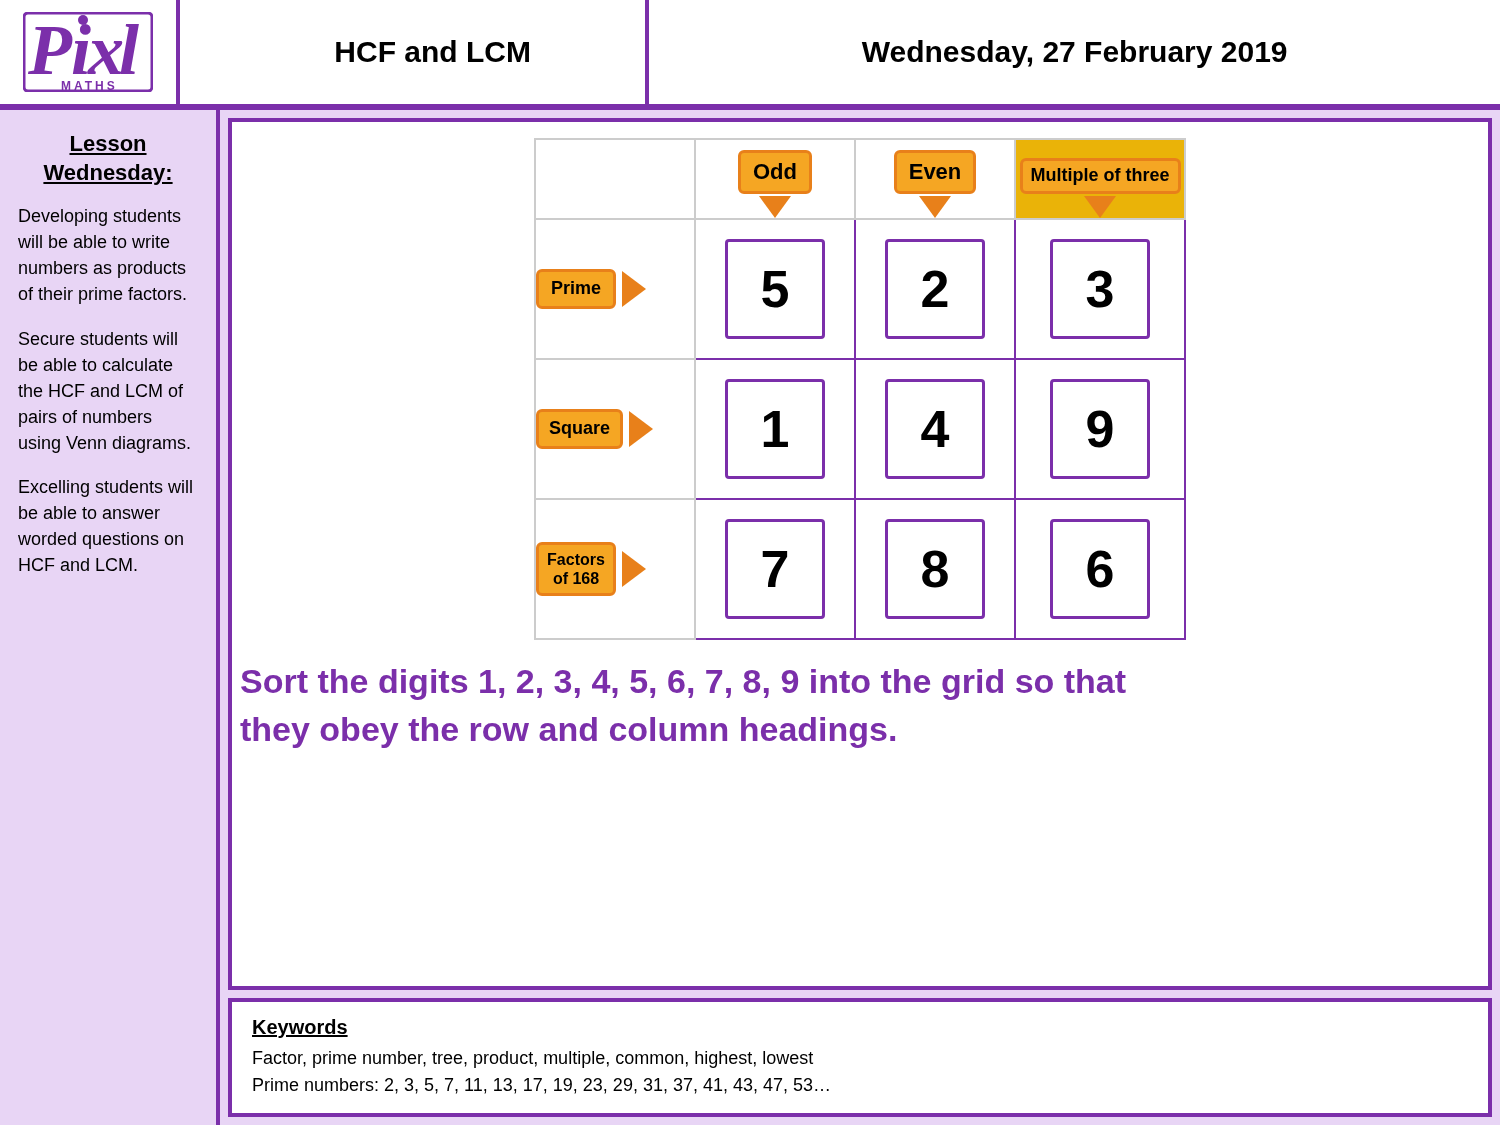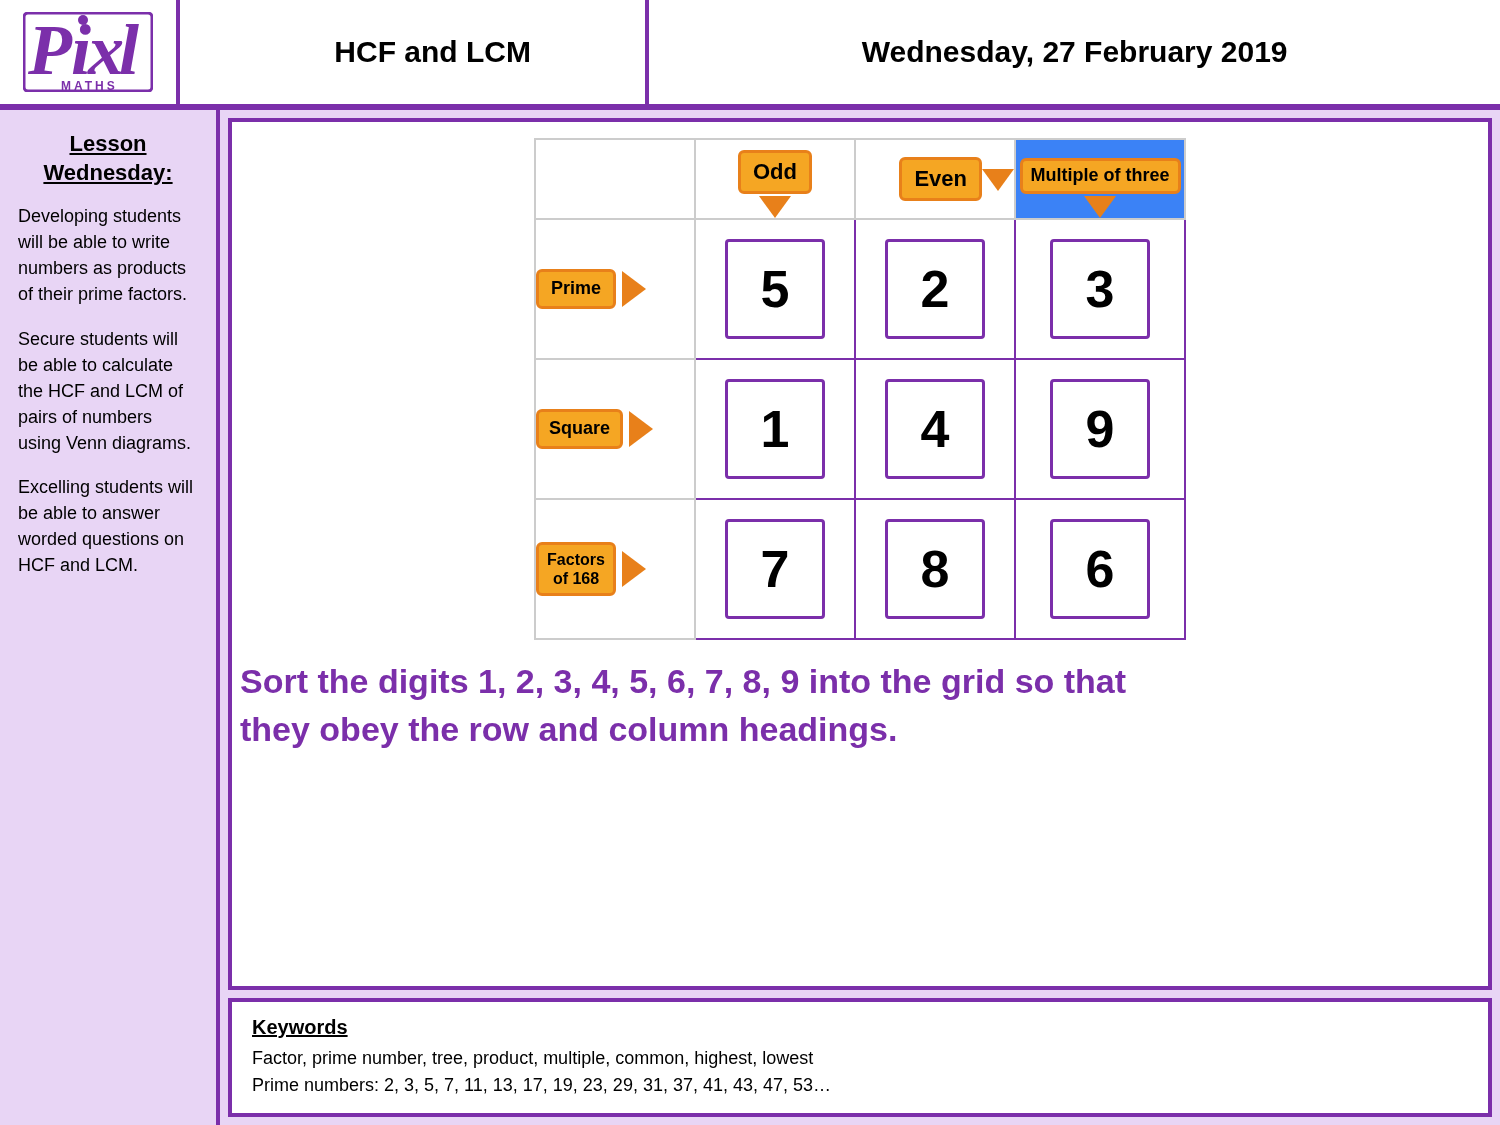--- a/index.html
+++ b/index.html
@@ -229,26 +229,26 @@
 
           <tr>
             <td style="width:160px; height:80px; border:2px solid #ccc; background:white;"></td>
             <td style="width:160px; height:80px; border:2px solid #ccc; background:white; text-align:center; vertical-align:bottom; padding-bottom:0;">
               <div style="display:flex; flex-direction:column; align-items:center; justify-content:flex-end; height:100%; padding-bottom:0;">
                 <div class="col-header-box">Odd</div>
                 <div class="arrow-down"></div>
               </div>
             </td>
             <td style="width:160px; height:80px; border:2px solid #ccc; background:white; text-align:center; vertical-align:bottom; padding-bottom:0;">
-              <div style="display:flex; align-items:center; justify-content:flex-end; height:100%; padding-bottom:0;">
+              <div style="display:flex; flex-direction:column; align-items:center; justify-content:flex-end; height:100%; padding-bottom:0;">
                 <div class="col-header-box">Even</div>
                 <div class="arrow-down"></div>
               </div>
             </td>
-            <td style="width:170px; height:80px; border:2px solid #ccc; background:#3b82f6; text-align:center; vertical-align:bottom; padding-bottom:0;">
+            <td style="width:170px; height:80px; border:2px solid #ccc; background:#eab308; text-align:center; vertical-align:bottom; padding-bottom:0;">
               <div style="display:flex; flex-direction:column; align-items:center; justify-content:flex-end; height:100%; padding-bottom:0;">
                 <div class="col-header-box" style="font-size:18px; padding:4px 8px;">Multiple of three</div>
                 <div class="arrow-down"></div>
               </div>
             </td>
           </tr>
 
           <tr>
             <td style="width:160px; height:140px; border:2px solid #ccc; background:white; text-align:center; vertical-align:center;">
               <div class="row-label-arrow">

